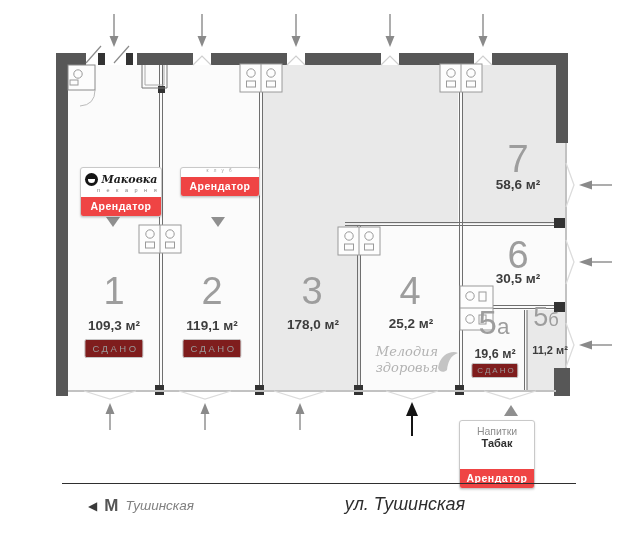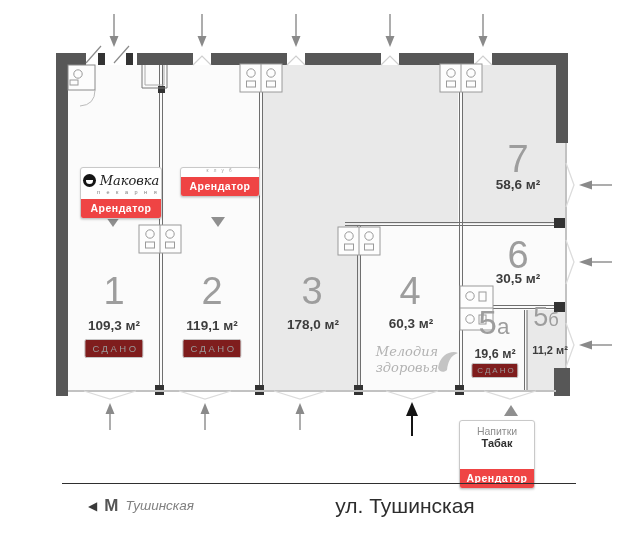--- a/index.html
+++ b/index.html
@@ -24,41 +24,41 @@
 
   
   .sign{position:absolute;border:1px solid #c9c9c9;border-radius:3px;background:#fff;
         box-shadow:0 1px 2px rgba(0,0,0,.15);text-align:center;overflow:hidden;}
   .sign-bar{background:#ef4444;color:#ffffff;font-weight:bold;font-size:10.5px;
             letter-spacing:0.5px;padding:3px 0 4px;}
   .logo-row{display:flex;align-items:center;justify-content:center;gap:4px;padding-top:5px;}
   .logo-circle{width:13px;height:13px;border-radius:50%;background:#151515;position:relative;flex:0 0 auto;}
   .logo-circle:after{content:"";position:absolute;left:3px;top:6px;width:7px;height:4px;
                      border-radius:0 0 7px 7px;background:#fff;}
-  .makovka-name{font-family:"DejaVu Serif",serif;font-style:italic;font-weight:normal;
-                font-size:13px;color:#1c1c1c;white-space:nowrap;}
+  .makovka-name{font-family:"DejaVu Serif",serif;font-style:italic;font-weight:bold;
+                font-size:11px;color:#1c1c1c;white-space:nowrap;}
   .makovka-sub{font-size:5.5px;letter-spacing:2.5px;color:#7d7d7d;margin:1px 0 4px 14px;}
   .globus-logo{font-weight:bold;font-style:italic;font-size:14px;letter-spacing:1px;
                color:rgba(150,150,150,0.30);-webkit-text-stroke:0.8px #a6a6a6;padding-top:6px;}
   .globus-sub{font-size:4.5px;color:#9a9a9a;letter-spacing:2px;margin-bottom:4px;}
   .drinks-l1{font-size:10.5px;color:#8e8e8e;padding-top:4px;}
   .drinks-l2{font-size:11px;font-weight:bold;color:#2f2f2f;padding-bottom:20px;}
 
   .melodia{position:absolute;transform:translateX(-50%);font-family:"DejaVu Serif",serif;
            font-style:italic;color:#b2b2b2;font-size:13px;line-height:1.2;
            text-align:center;white-space:nowrap;}
 
   
   .footer-line{position:absolute;left:62px;top:483px;width:514px;border-top:1px solid #2f2f2f;}
   .metro{position:absolute;left:88px;top:497px;display:flex;align-items:center;gap:7px;}
   .metro-arrow{color:#3a3a3a;font-size:12px;line-height:1;}
   .metro-m{font-weight:bold;font-size:17px;color:#555555;line-height:1;transform:scaleY(.95);}
   .metro-name{font-style:italic;font-size:13.5px;color:#808080;white-space:nowrap;}
   .street{position:absolute;left:405px;top:494px;transform:translateX(-50%);
-          font-size:21px;color:#2d2d2d;white-space:nowrap;}
+          font-style:italic;font-size:18px;color:#2d2d2d;white-space:nowrap;}
 </style>
 </head>
 <body>
 
 <div class="stage">
 
   <svg width="638" height="553" viewBox="0 0 638 553">
 
     <g>
       <path d="M68,65 L556,65 L556,143 L566,143 L566,392 L68,392 Z" fill="#fbfbfb"></path>
@@ -234,21 +234,21 @@
   <div class="sdano" style="left:114px;top:339px;">СДАНО</div>
 
   <div class="num" style="left:212px;top:272px;">2</div>
   <div class="area" style="left:212px;top:318px;">119,1 м²</div>
   <div class="sdano" style="left:212px;top:339px;">СДАНО</div>
 
   <div class="num" style="left:312px;top:272px;">3</div>
   <div class="area" style="left:313px;top:317px;">178,0 м²</div>
 
   <div class="num" style="left:410px;top:272px;">4</div>
-  <div class="area" style="left:411px;top:316px;">60,3 м²</div>
+  <div class="area" style="left:411px;top:316px;">25,2 м²</div>
 
   <div class="num n5a" style="left:494px;top:306px;"><span>5</span><span class="sfx">а</span></div>
   <div class="area m5a" style="left:495px;top:347px;">19,6 м²</div>
   <div class="sdano small" style="left:495px;top:363px;">СДАНО</div>
 
   <div class="num n5b" style="left:546px;top:304px;"><span>5</span><span class="sfx">б</span></div>
   <div class="area small" style="left:550px;top:344px;">11,2 м²</div>
 
   <div class="num" style="left:518px;top:236px;">6</div>
   <div class="area" style="left:518px;top:271px;">30,5 м²</div>

